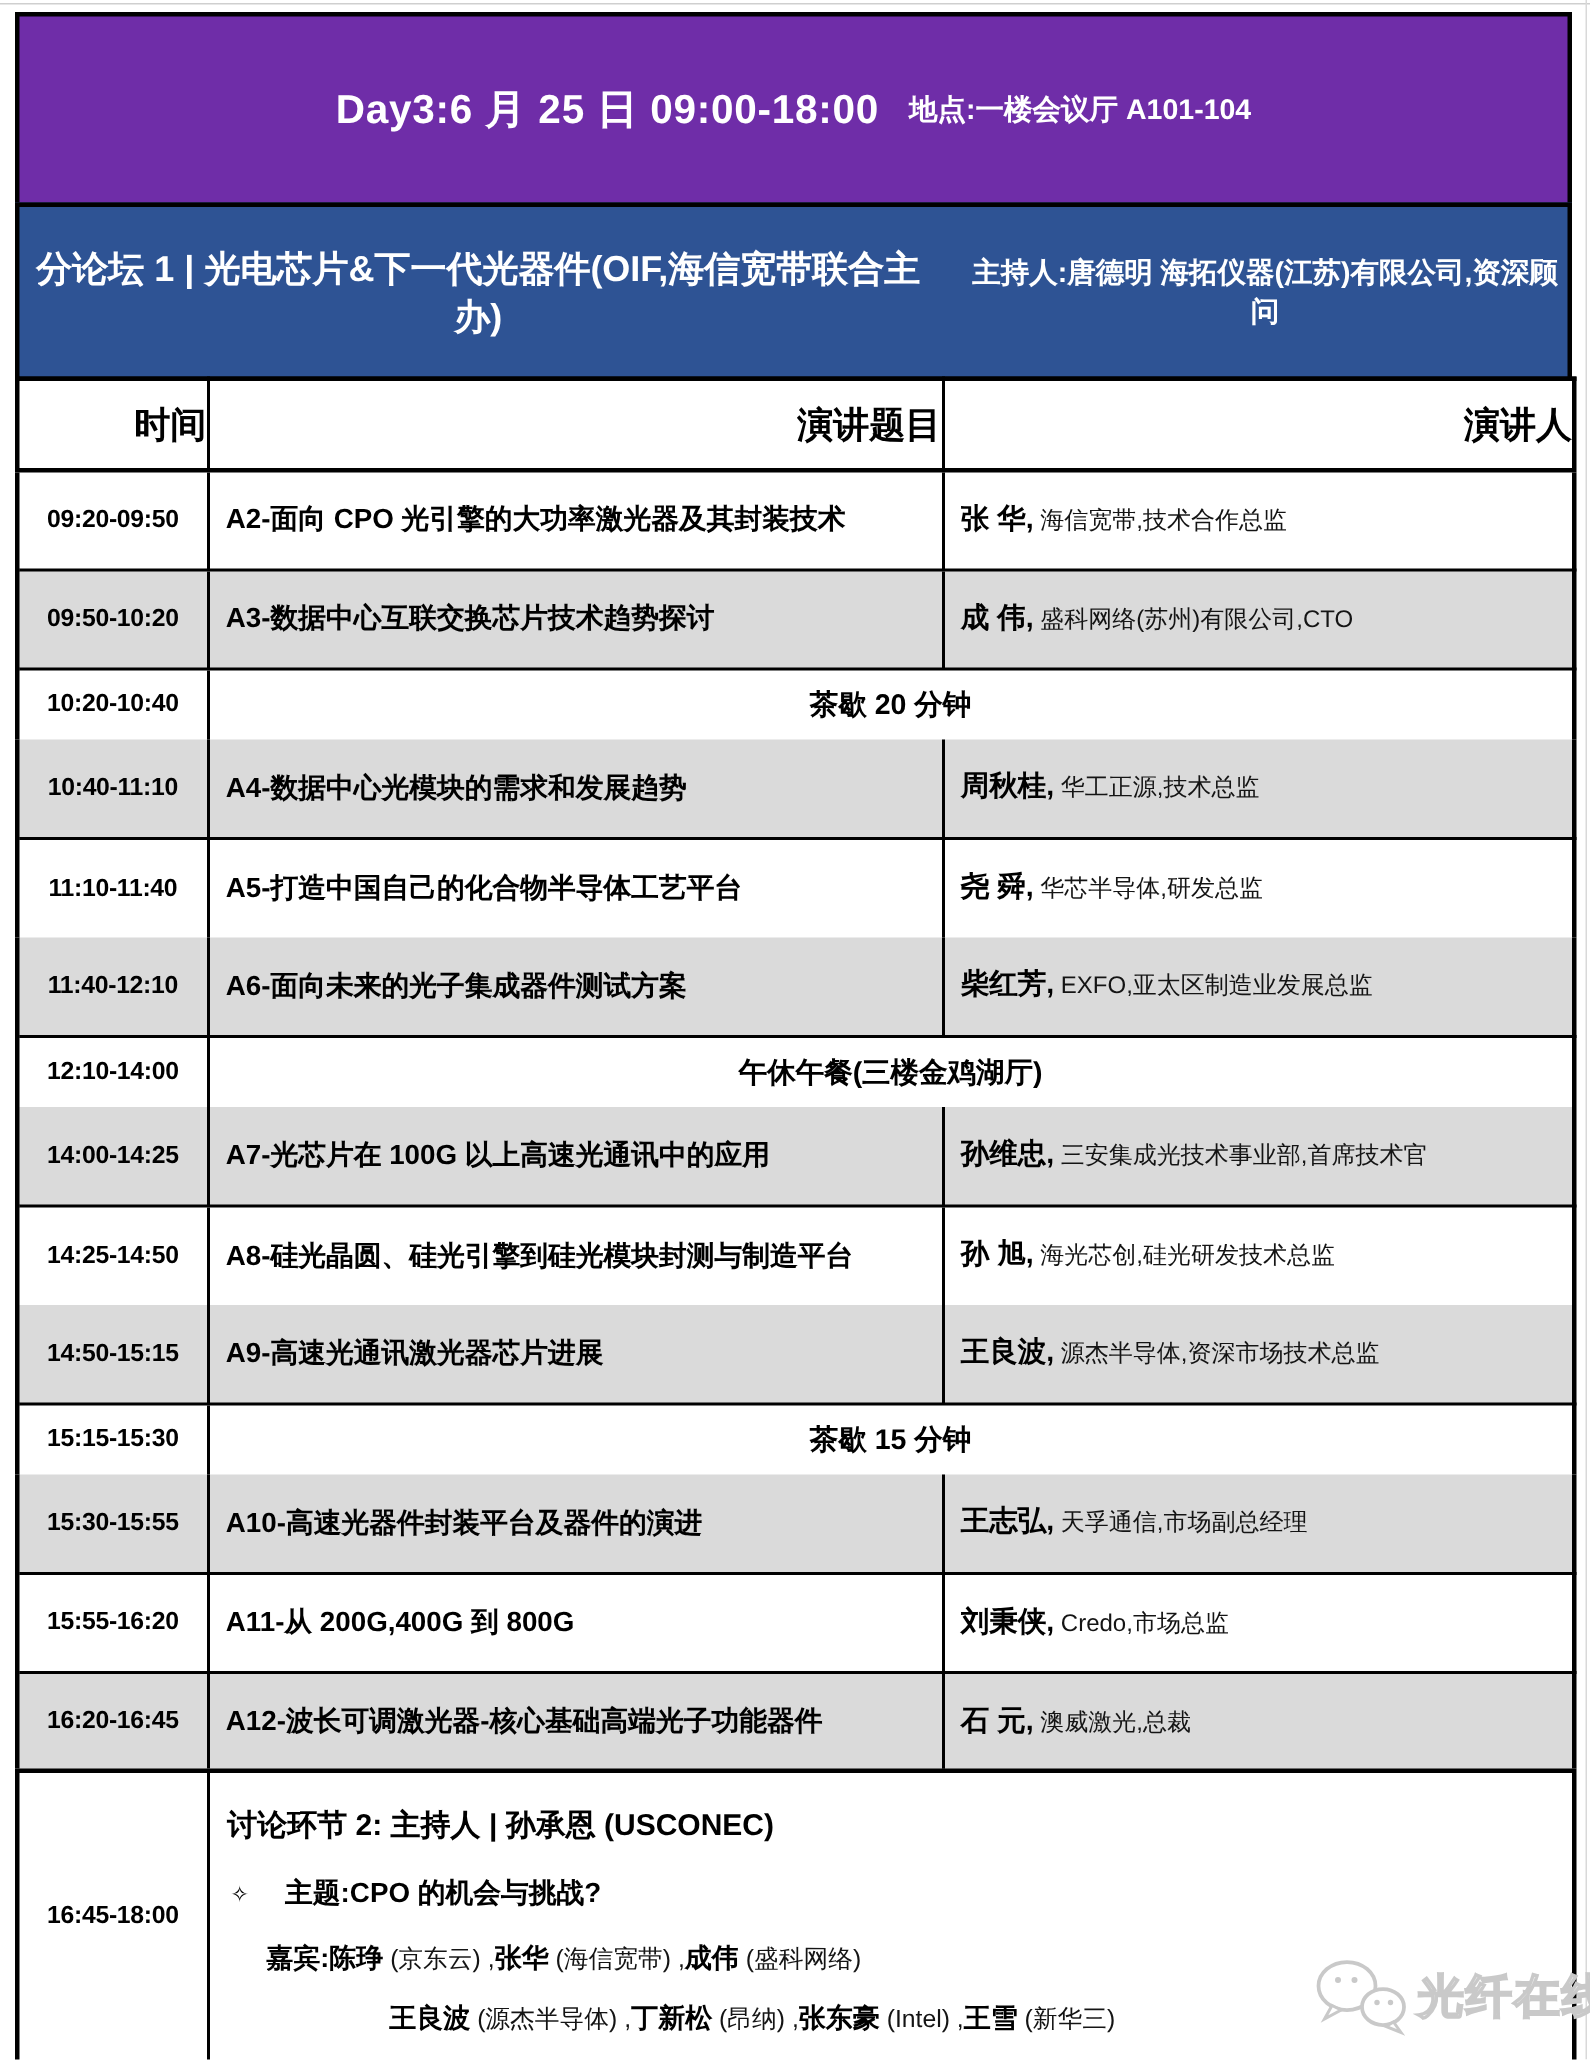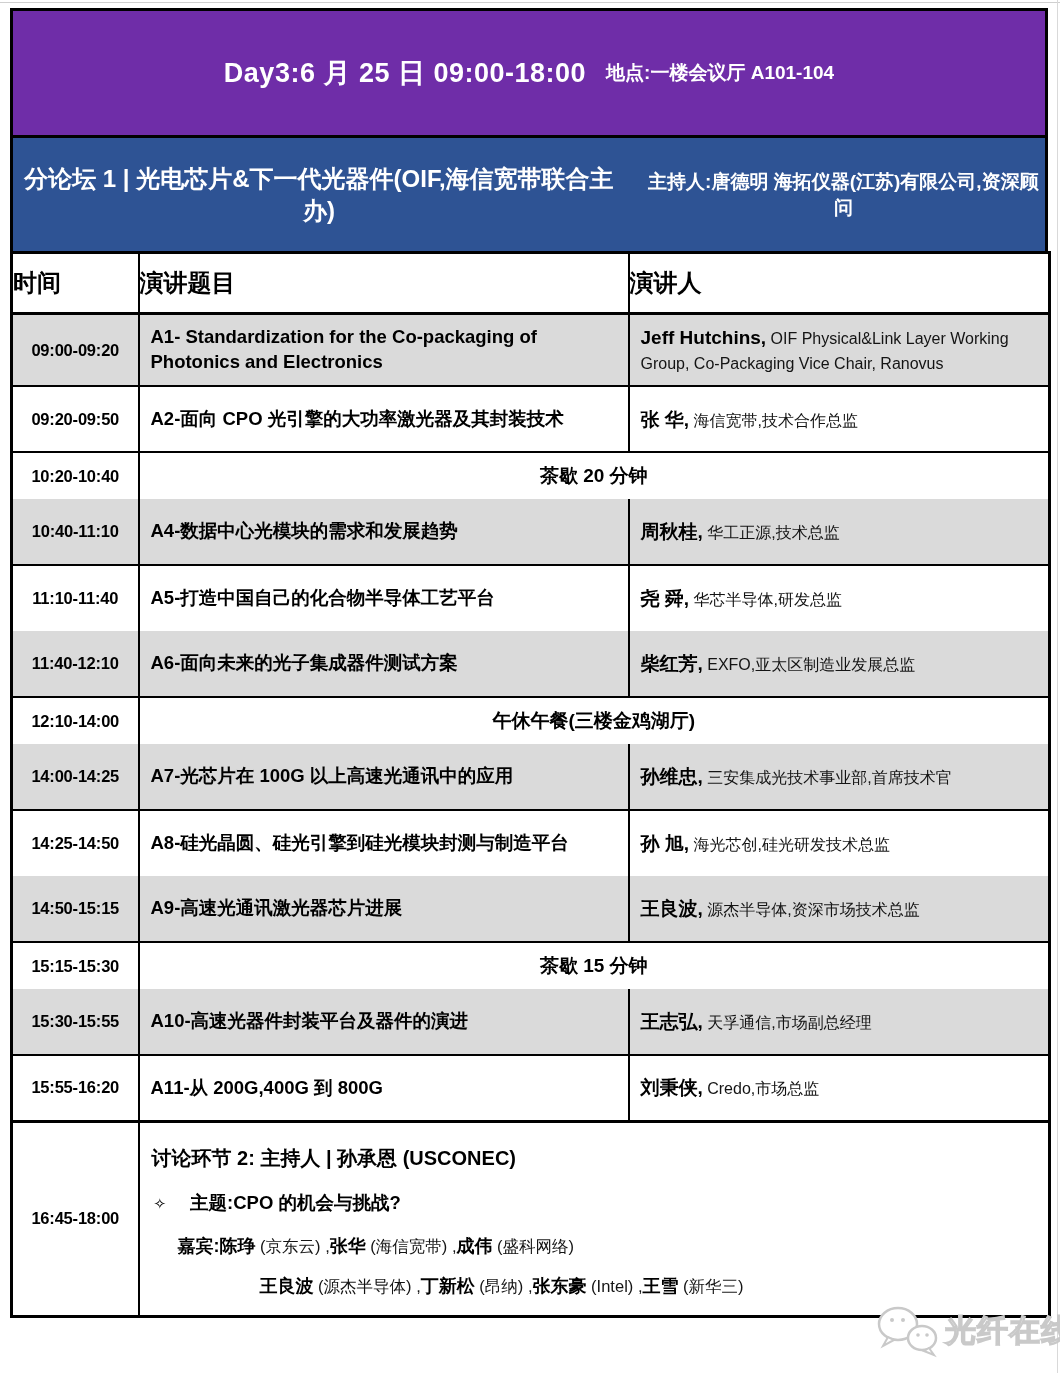--- a/index.html
+++ b/index.html
@@ -22,21 +22,21 @@
   .band-forum .t1{font-size:24px;font-weight:700;}
   .band-forum .t2{font-size:19px;font-weight:700;}
 
   
   table.schedule{width:1038px;margin-top:-3px;border-collapse:collapse;table-layout:fixed;
                  border:3px solid var(--border);}
   col.c-time{width:127px;} col.c-title{width:490px;} col.c-speaker{width:421px;}
   th,td{box-sizing:border-box;border-left:2px solid var(--border);border-right:2px solid var(--border);
         vertical-align:middle;}
   thead th{border-bottom:3px solid var(--border);height:61px;font-size:24px;font-weight:700;
-           background:#fff;text-align:left;padding:0;}
+           background:#fff;text-align:right;padding:0;}
   tbody tr td{border-top:2px solid var(--border);}
   tbody tr.no-top td{border-top:0;}
   tbody tr.panel td{border-top:3px solid var(--border);}
   tbody tr.shaded td{background:var(--gray);}
   td.time{font-size:16.5px;font-weight:700;text-align:center;letter-spacing:-0.2px;padding:0 2px;}
   tr.session td{height:66px;}
   tr.break td{height:47px;}
   td.title{font-size:18.5px;font-weight:700;padding:8px 6px 8px 11px;line-height:1.35;}
   td.speaker{padding:8px 8px 8px 11px;line-height:1.55;}
   .spk-name{font-size:19px;font-weight:700;}
@@ -82,29 +82,29 @@
         <col class="c-speaker">
       </colgroup>
     <thead>
       <tr>
         <th>时间</th>
         <th>演讲题目</th>
         <th>演讲人</th>
       </tr>
     </thead>
     <tbody>
-        <tr class="session shaded">
-          <td class="time">09:00-09:20</td>
-          <td class="title">A1- Standardization for the Co-packaging of Photonics and Electronics</td>
-          <td class="speaker"><span class="spk-name">Jeff Hutchins,</span><span class="spk-desc"> OIF Physical&amp;Link Layer Working Group, Co-Packaging Vice Chair, Ranovus</span></td>
-        </tr>
         <tr class="session">
           <td class="time">09:20-09:50</td>
           <td class="title">A2-面向 CPO 光引擎的大功率激光器及其封装技术</td>
           <td class="speaker"><span class="spk-name">张 华,</span><span class="spk-desc"> 海信宽带,技术合作总监</span></td>
+        </tr>
+        <tr class="session shaded">
+          <td class="time">09:50-10:20</td>
+          <td class="title">A3-数据中心互联交换芯片技术趋势探讨</td>
+          <td class="speaker"><span class="spk-name">成 伟,</span><span class="spk-desc"> 盛科网络(苏州)有限公司,CTO</span></td>
         </tr>
         <tr class="break">
           <td class="time">10:20-10:40</td>
           <td class="break" colspan="2">茶歇 20 分钟</td>
         </tr>
         <tr class="session shaded no-top">
           <td class="time">10:40-11:10</td>
           <td class="title">A4-数据中心光模块的需求和发展趋势</td>
           <td class="speaker"><span class="spk-name">周秋桂,</span><span class="spk-desc"> 华工正源,技术总监</span></td>
         </tr>
@@ -144,20 +144,25 @@
         <tr class="session shaded no-top">
           <td class="time">15:30-15:55</td>
           <td class="title">A10-高速光器件封装平台及器件的演进</td>
           <td class="speaker"><span class="spk-name">王志弘,</span><span class="spk-desc"> 天孚通信,市场副总经理</span></td>
         </tr>
         <tr class="session">
           <td class="time">15:55-16:20</td>
           <td class="title">A11-从 200G,400G 到 800G</td>
           <td class="speaker"><span class="spk-name">刘秉侠,</span><span class="spk-desc"> Credo,市场总监</span></td>
         </tr>
+        <tr class="session shaded">
+          <td class="time">16:20-16:45</td>
+          <td class="title">A12-波长可调激光器-核心基础高端光子功能器件</td>
+          <td class="speaker"><span class="spk-name">石 元,</span><span class="spk-desc"> 澳威激光,总裁</span></td>
+        </tr>
         <tr class="panel">
           <td class="time">16:45-18:00</td>
           <td class="panel" colspan="2">
             <div class="pl l1"><span class="sb">讨论环节 2: 主持人 | 孙承恩 (USCONEC)</span></div>
             <div class="pl l2"><span class="sr">✧</span><span class="sb">主题:CPO 的机会与挑战?</span></div>
             <div class="pl l3"><span class="sb">嘉宾:</span><span class="sb">陈琤</span><span class="sr"> (京东云) </span><span class="sr">,</span><span class="sb">张华</span><span class="sr"> (海信宽带) </span><span class="sr">,</span><span class="sb">成伟</span><span class="sr"> (盛科网络)</span></div>
             <div class="pl l4"><span class="sb">王良波</span><span class="sr"> (源杰半导体) </span><span class="sr">,</span><span class="sb">丁新松</span><span class="sr"> (昂纳) </span><span class="sr">,</span><span class="sb">张东豪</span><span class="sr"> (Intel) </span><span class="sr">,</span><span class="sb">王雪</span><span class="sr"> (新华三)</span></div>
           </td>
         </tr>
       </tbody>

